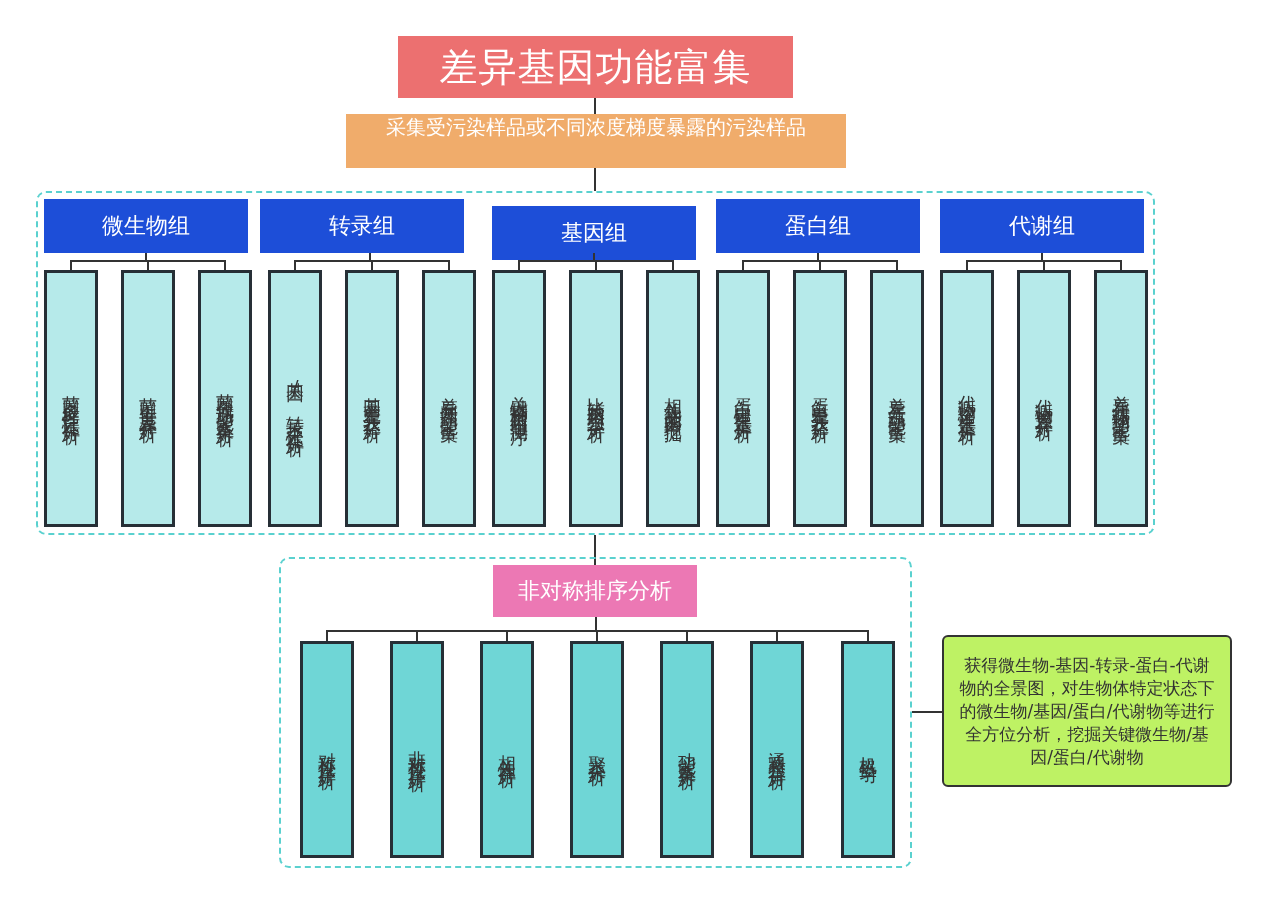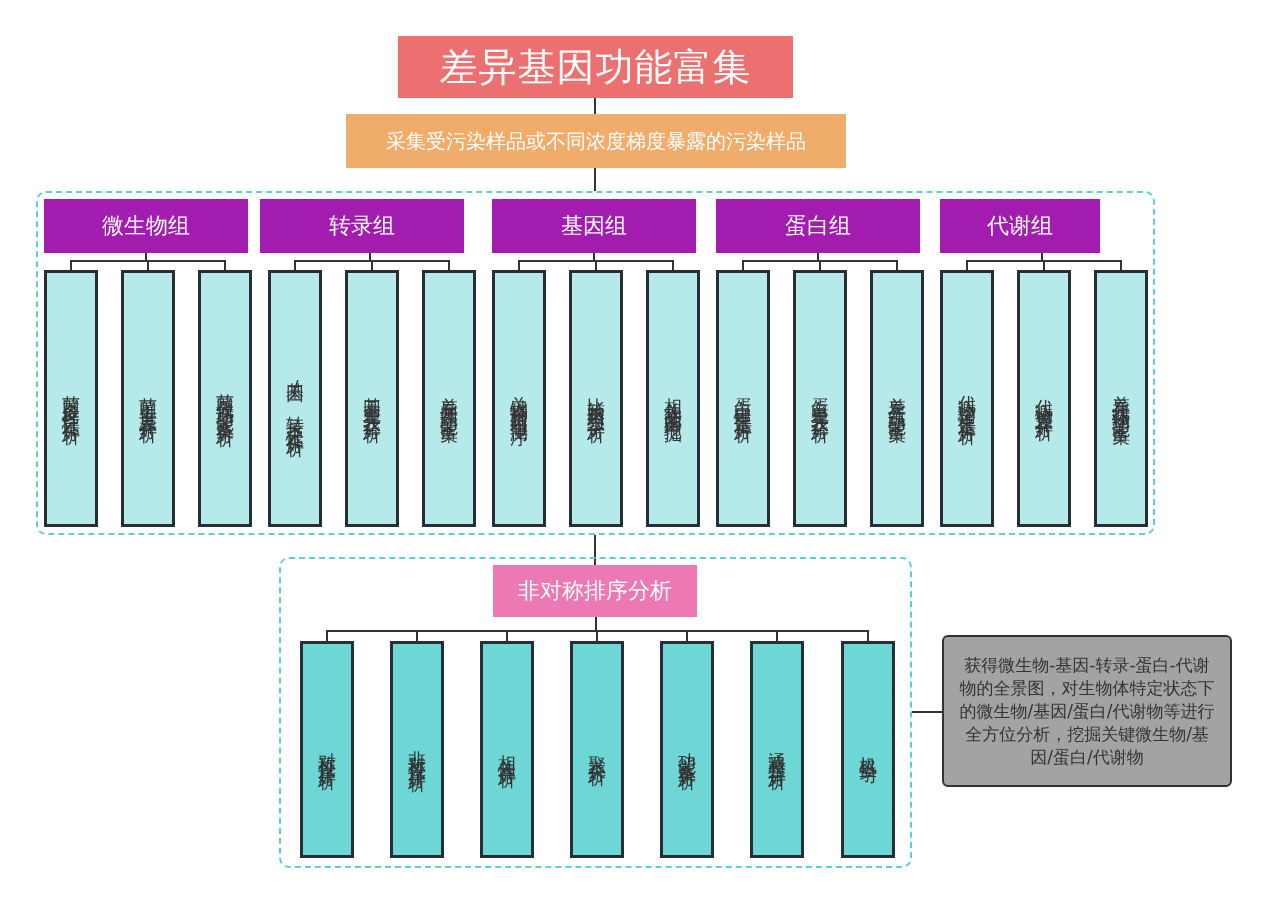--- a/index.html
+++ b/index.html
@@ -2,34 +2,34 @@
 <html><head>
 <meta charset="utf-8">
 <style>
   html, body { margin: 0; padding: 0; background: #ffffff; }
   body { width: 1268px; height: 904px; position: relative; overflow: hidden;
          font-family: "DejaVu Sans", "Liberation Sans", sans-serif; }
   .abs { position: absolute; box-sizing: border-box; }
   .title-box { left: 398px; top: 36px; width: 395px; height: 62px; background: #ec7070;
                color: #fff; font-size: 38px; display: flex; align-items: center; justify-content: center; letter-spacing: 1px; }
   .sub-box { left: 346px; top: 114px; width: 500px; height: 54px; background: #f0ac6b;
-             color: #fff; font-size: 20px; display: flex; align-items: center; justify-content: center; }
+             color: #fff; font-size: 20px; display: flex; align-items: flex-start; justify-content: center; }
   .dash-top { left: 36px; top: 191px; width: 1119px; height: 344px; border: 2px dashed #5ad1cf; border-radius: 10px; }
   .dash-bot { left: 279px; top: 557px; width: 633px; height: 311px; border: 2px dashed #5ad1cf; border-radius: 10px; }
-  .omics-head { top: 199px; height: 54px; background: #a21caf; color: #fff; font-size: 22px;
+  .omics-head { top: 199px; height: 54px; background: #1d4ed8; color: #fff; font-size: 22px;
                 display: flex; align-items: center; justify-content: center; }
   .leaf { width: 54px; background: #b6eaea; border: 3px solid #262f36;
           display: flex; align-items: center; justify-content: center; }
   .leaf.bottom { background: #6fd6d6; }
   .vtext { writing-mode: vertical-rl; text-orientation: upright; font-size: 18px; color: #333;
            letter-spacing: 4px; line-height: 1; }
   .line { background: #333; position: absolute; }
   .multi-head { left: 493px; top: 565px; width: 204px; height: 52px; background: #ec78b4; color: #fff;
                 font-size: 22px; display: flex; align-items: center; justify-content: center; }
-  .summary { left: 942px; top: 635px; width: 290px; height: 152px; background: #a3a3a3;
+  .summary { left: 942px; top: 635px; width: 290px; height: 152px; background: #bef264;
              border: 2px solid #333; border-radius: 6px; color: #333; font-size: 17px;
              line-height: 23px; text-align: center; display: flex; align-items: center; justify-content: center; padding: 8px 14px; }
 </style>
 </head>
 <body>
 
 <div class="line" style="left:594px; top:98px; width:2px; height:16px;"></div>
 <div class="line" style="left:594px; top:168px; width:2px; height:23px;"></div>
 <div class="line" style="left:594px; top:535px; width:2px; height:30px;"></div>
 <div class="line" style="left:912px; top:711px; width:30px; height:2px;"></div>
@@ -70,21 +70,21 @@
       <span class="vtext">基因/转录本定性分析</span>
     </div>
     <div class="line" style="left: 371px; top: 260px; width: 2px; height: 10px;"></div>
     <div class="abs leaf" style="left: 345px; top: 270px; height: 257px;">
       <span class="vtext">基因差异表达分析</span>
     </div>
     <div class="line" style="left: 448px; top: 260px; width: 2px; height: 10px;"></div>
     <div class="abs leaf" style="left: 422px; top: 270px; height: 257px;">
       <span class="vtext">差异基因功能富集</span>
     </div>
-    <div class="abs omics-head" style="left: 492px; width: 204px;">
+    <div class="abs omics-head" style="left: 492px; width: 204px; margin-top: 7px;">
       <span>基因组</span>
     </div>
     <div class="line" style="left: 593px; top: 253px; width: 2px; height: 8px;"></div>
     <div class="line" style="left: 518px; top: 260px; width: 156px; height: 2px;"></div>
     <div class="line" style="left: 518px; top: 260px; width: 2px; height: 10px;"></div>
     <div class="abs leaf" style="left: 492px; top: 270px; height: 257px;">
       <span class="vtext">关键物种基因组测序</span>
     </div>
     <div class="line" style="left: 595px; top: 260px; width: 2px; height: 10px;"></div>
     <div class="abs leaf" style="left: 569px; top: 270px; height: 257px;">
@@ -104,21 +104,21 @@
       <span class="vtext">蛋白定性定量分析</span>
     </div>
     <div class="line" style="left: 819px; top: 260px; width: 2px; height: 10px;"></div>
     <div class="abs leaf" style="left: 793px; top: 270px; height: 257px;">
       <span class="vtext">蛋白差异表达分析</span>
     </div>
     <div class="line" style="left: 896px; top: 260px; width: 2px; height: 10px;"></div>
     <div class="abs leaf" style="left: 870px; top: 270px; height: 257px;">
       <span class="vtext">差异蛋白功能富集</span>
     </div>
-    <div class="abs omics-head" style="left: 940px; width: 160px;">
+    <div class="abs omics-head" style="left: 940px; width: 204px;">
       <span>代谢组</span>
     </div>
     <div class="line" style="left: 1041px; top: 253px; width: 2px; height: 8px;"></div>
     <div class="line" style="left: 966px; top: 260px; width: 156px; height: 2px;"></div>
     <div class="line" style="left: 966px; top: 260px; width: 2px; height: 10px;"></div>
     <div class="abs leaf" style="left: 940px; top: 270px; height: 257px;">
       <span class="vtext">代谢物定性定量分析</span>
     </div>
     <div class="line" style="left: 1043px; top: 260px; width: 2px; height: 10px;"></div>
     <div class="abs leaf" style="left: 1017px; top: 270px; height: 257px;">

